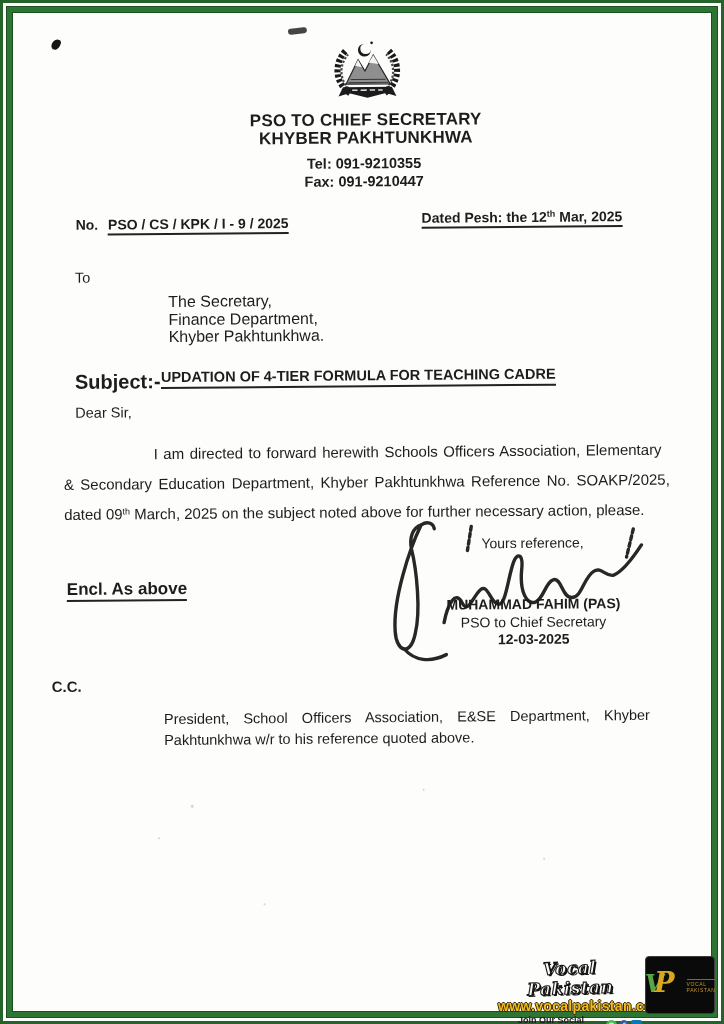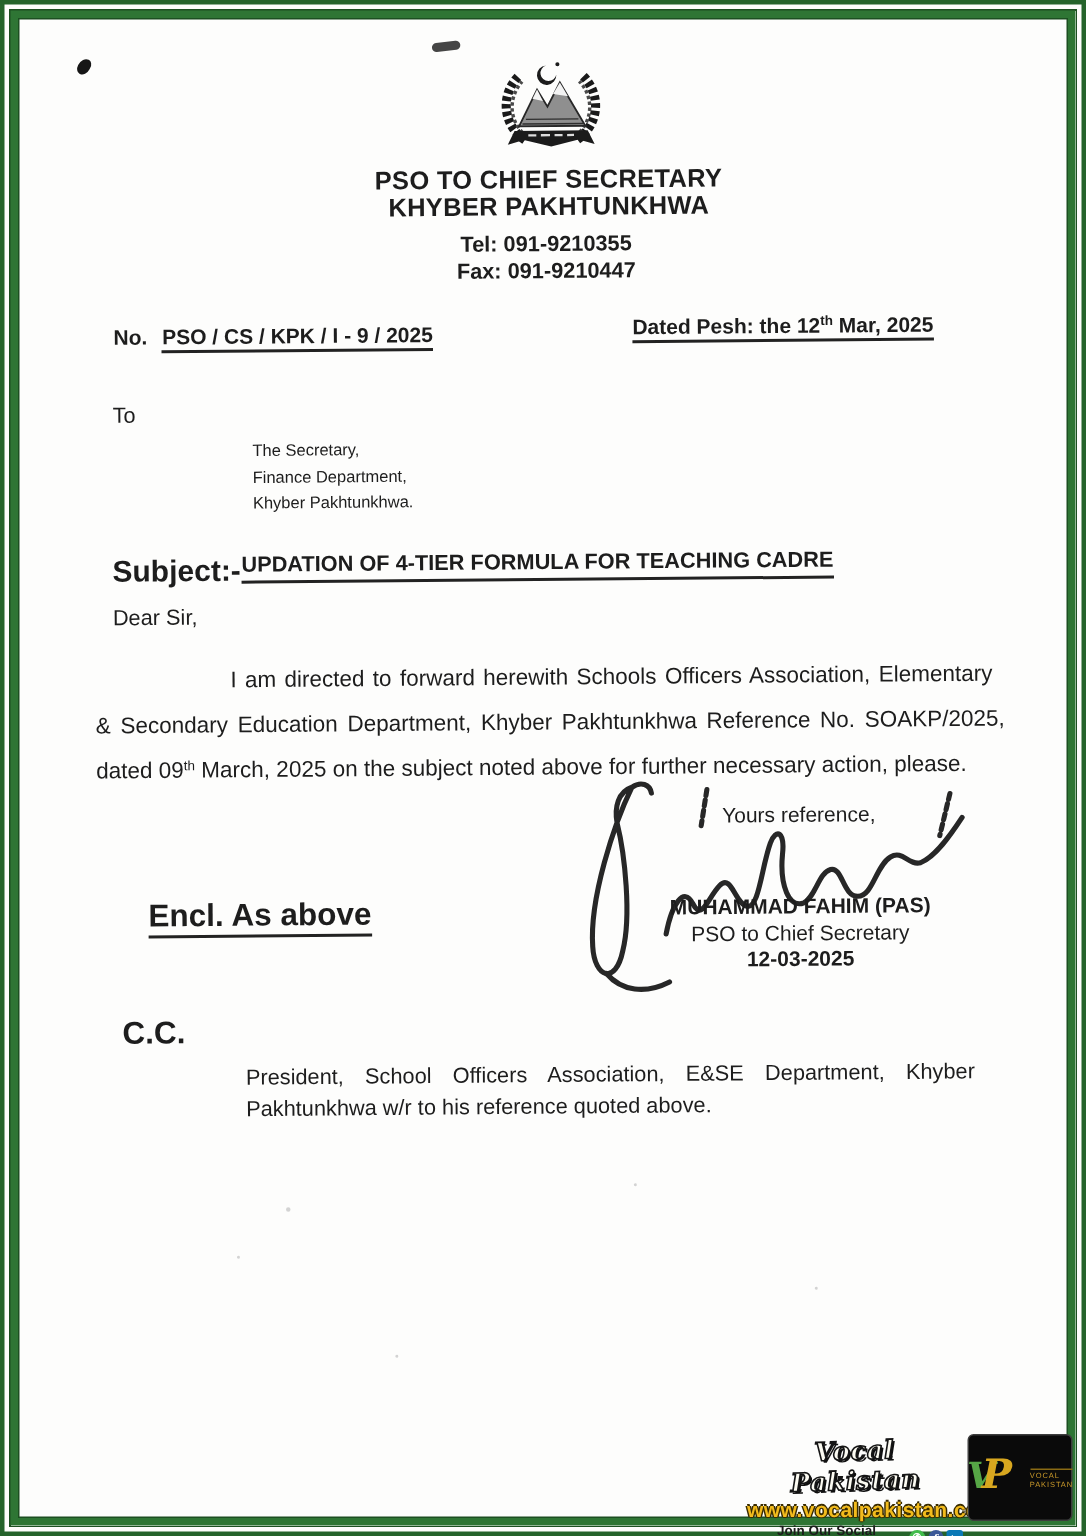--- a/index.html
+++ b/index.html
@@ -94,21 +94,21 @@
 
     <div class="abs bold" style="left:78px;top:217px;font-size:14px;">
       <span>No.</span>
       <span class="u" style="margin-left:6px;">PSO / CS / KPK / I - 9 / 2025</span>
     </div>
     <div class="abs bold" style="left:424px;top:213px;font-size:14px;">
       <span class="u"><span>Dated Pesh: the 12</span><sup class="sp">th</sup><span> Mar, 2025</span></span>
     </div>
 
     <div class="abs" style="left:77px;top:270px;font-size:14.5px;">To</div>
-    <div class="abs" style="left:170px;top:294px;font-size:11px;line-height:17.5px;">
+    <div class="abs" style="left:170px;top:294px;font-size:16px;line-height:17.5px;">
       <div>The Secretary,</div>
       <div>Finance Department,</div>
       <div>Khyber Pakhtunkhwa.</div>
     </div>
 
     <div class="abs bold" style="left:76px;top:371px;font-size:20px;">Subject:-</div>
     <div class="abs bold" style="left:162px;top:370px;font-size:14.5px;">
       <span class="u" style="padding-bottom:2px;">UPDATION OF 4-TIER FORMULA FOR TEACHING CADRE</span>
     </div>
 
@@ -131,24 +131,24 @@
         <path d="M250 16 L 243 44" stroke-dasharray="4 3"></path>
       </svg>
     </div>
 
     <div class="abs center" style="left:405px;top:600px;width:255px;font-size:14px;line-height:17.5px;">
       <div class="bold">MUHAMMAD FAHIM (PAS)</div>
       <div>PSO to Chief Secretary</div>
       <div class="bold">12-03-2025</div>
     </div>
 
-    <div class="abs bold" style="left:66px;top:600px;font-size:21px;margin-left:32px;">
+    <div class="abs bold" style="left:66px;top:580px;font-size:17px;">
       <span class="u">Encl. As above</span>
     </div>
-    <div class="abs bold" style="left:80px;top:678px;font-size:21px;">C.C.</div>
+    <div class="abs bold" style="left:50px;top:678px;font-size:15px;">C.C.</div>
     <div class="abs jline" style="left:162px;top:712px;width:486px;font-size:14.5px;white-space:nowrap;">President, School Officers Association, E&amp;SE Department, Khyber</div>
     <div class="abs" style="left:162px;top:733px;font-size:14.5px;">Pakhtunkhwa w/r to his reference quoted above.</div>
 
     <div class="speck" style="left:188px;top:806px;width:3px;height:3px;"></div>
     <div class="speck" style="left:155px;top:838px;width:2px;height:2px;"></div>
     <div class="speck" style="left:420px;top:792px;width:2px;height:2px;"></div>
     <div class="speck" style="left:540px;top:862px;width:2px;height:2px;"></div>
     <div class="speck" style="left:260px;top:905px;width:2px;height:2px;"></div>
   </div>
 

